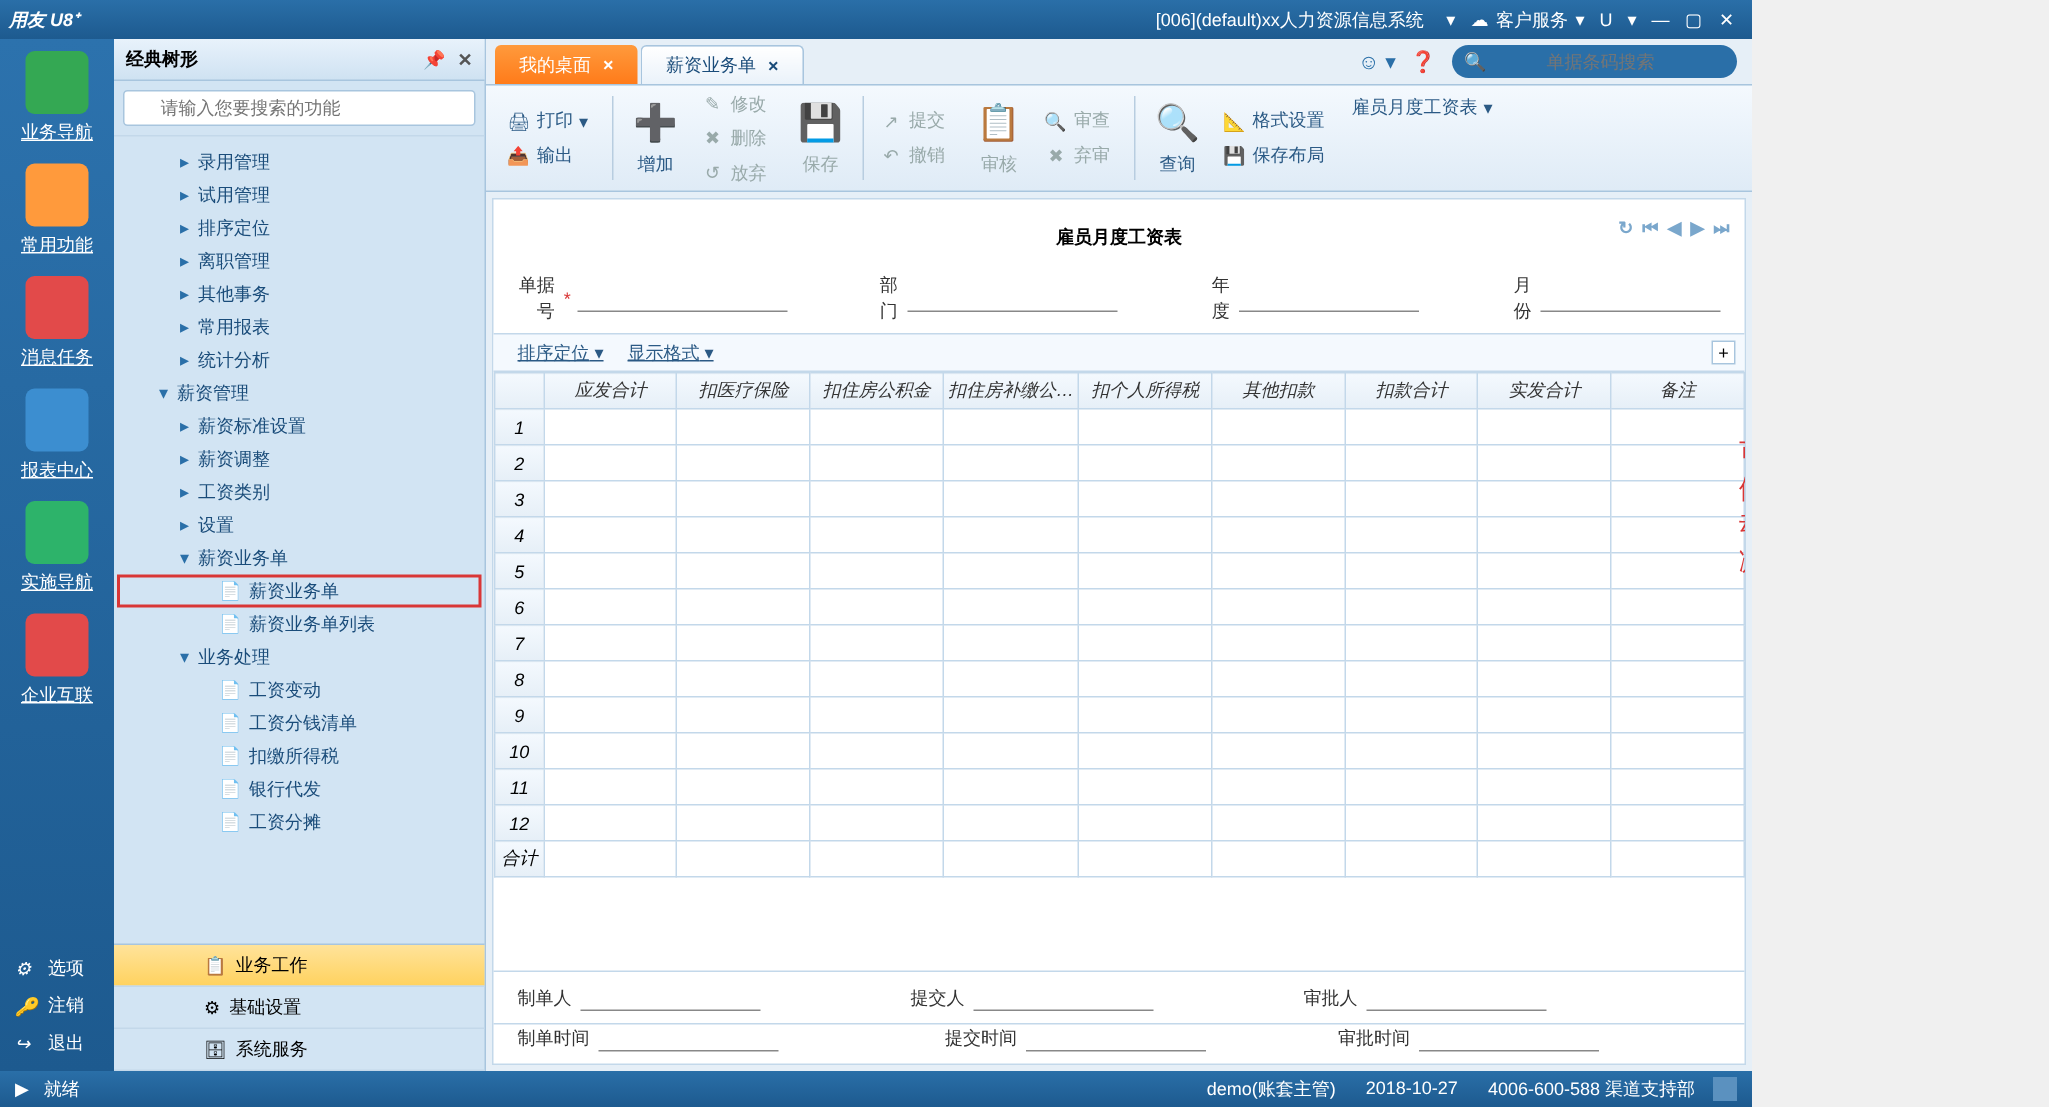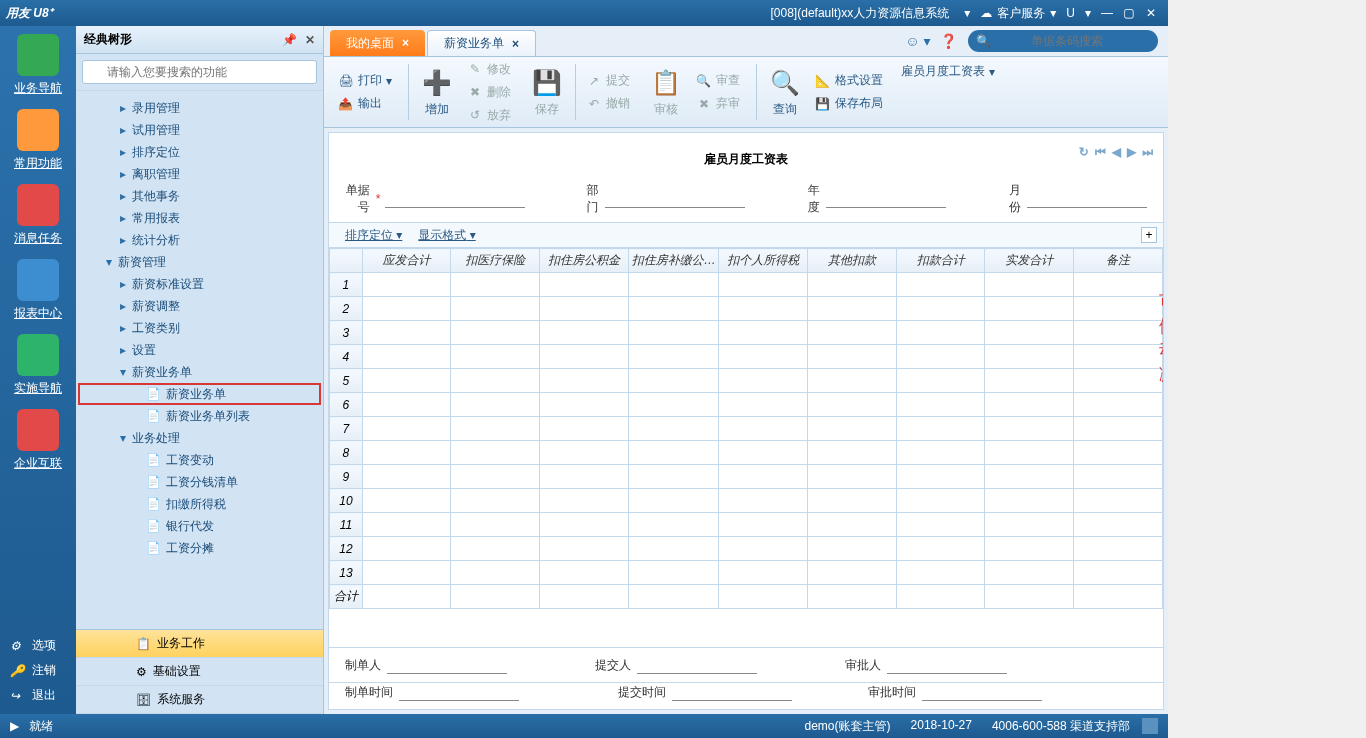--- a/index.html
+++ b/index.html
@@ -63,33 +63,33 @@
 .ff .uline{border-bottom:1px solid #888;min-width:120px;height:18px;}
 .grid-tools{height:26px;border-top:1px solid #c3d8ea;border-bottom:1px solid #c3d8ea;background:#f4f9fe;display:flex;align-items:center;padding:0 8px;position:relative;}
 .gt-btn{padding:0 8px;cursor:pointer;color:#2b5a85;text-decoration:underline;}
 .grid-tools .plus{position:absolute;right:6px;top:4px;width:16px;height:16px;border:1px solid #a8c5de;text-align:center;line-height:14px;background:#fff;cursor:pointer;}
 .grid-wrap{flex:1;overflow:auto;position:relative;}
 table.grid{border-collapse:collapse;width:100%;font-style:italic;}
 table.grid th,table.grid td{border:1px solid #c3d8ea;height:24px;text-align:center;font-weight:normal;background:#fff;}
 table.grid th{background:linear-gradient(#f4f9fe,#e6eff7);color:#333;}
 table.grid td.rownum{background:linear-gradient(#f4f9fe,#e6eff7);width:36px;}
 .annot{position:absolute;color:#d93636;font-size:18px;left:830px;top:42px;pointer-events:none;}
-.doc-footer{padding:8px 16px;display:flex;gap:8px;border-top:1px solid #c3d8ea;}
+.doc-footer{padding:8px 16px;display:flex;gap:20px;border-top:1px solid #c3d8ea;}
 .status-bar{height:24px;background:linear-gradient(#2a6fa8,#1d5a8f);color:#fff;display:flex;align-items:center;padding:0 10px;}
 .status-bar .st-l{margin-right:auto;}
 .status-bar .st-r{display:flex;gap:20px;}
 .status-bar .stsq{width:16px;height:16px;background:#5b91bf;margin-left:12px;}
 </style>
 </head>
 <body>
 
 <div class="app">
   <div class="title-bar">
     <span class="logo">用友 U8⁺</span>
-    <span class="sys-text">[008](default)xx人力资源信息系统</span>
+    <span class="sys-text">[006](default)xx人力资源信息系统</span>
     <span class="dd">▾</span>
     <span class="tb-icon">☁</span>
     <span>客户服务</span>
     <span class="dd">▾</span>
     <span class="dd">U</span>
     <span class="dd">▾</span>
     <span class="tb-icon">—</span>
     <span class="tb-icon">▢</span>
     <span class="tb-icon">✕</span>
   </div>
@@ -496,32 +496,20 @@
                   <td></td>
                   <td></td>
                   <td></td>
                   <td></td>
                   <td></td>
                   <td></td>
                   <td></td>
                 </tr>
                 <tr>
                   <td class="rownum">12</td>
-                  <td></td>
-                  <td></td>
-                  <td></td>
-                  <td></td>
-                  <td></td>
-                  <td></td>
-                  <td></td>
-                  <td></td>
-                  <td></td>
-                </tr>
-                <tr>
-                  <td class="rownum">13</td>
                   <td></td>
                   <td></td>
                   <td></td>
                   <td></td>
                   <td></td>
                   <td></td>
                   <td></td>
                   <td></td>
                   <td></td>
                 </tr>

